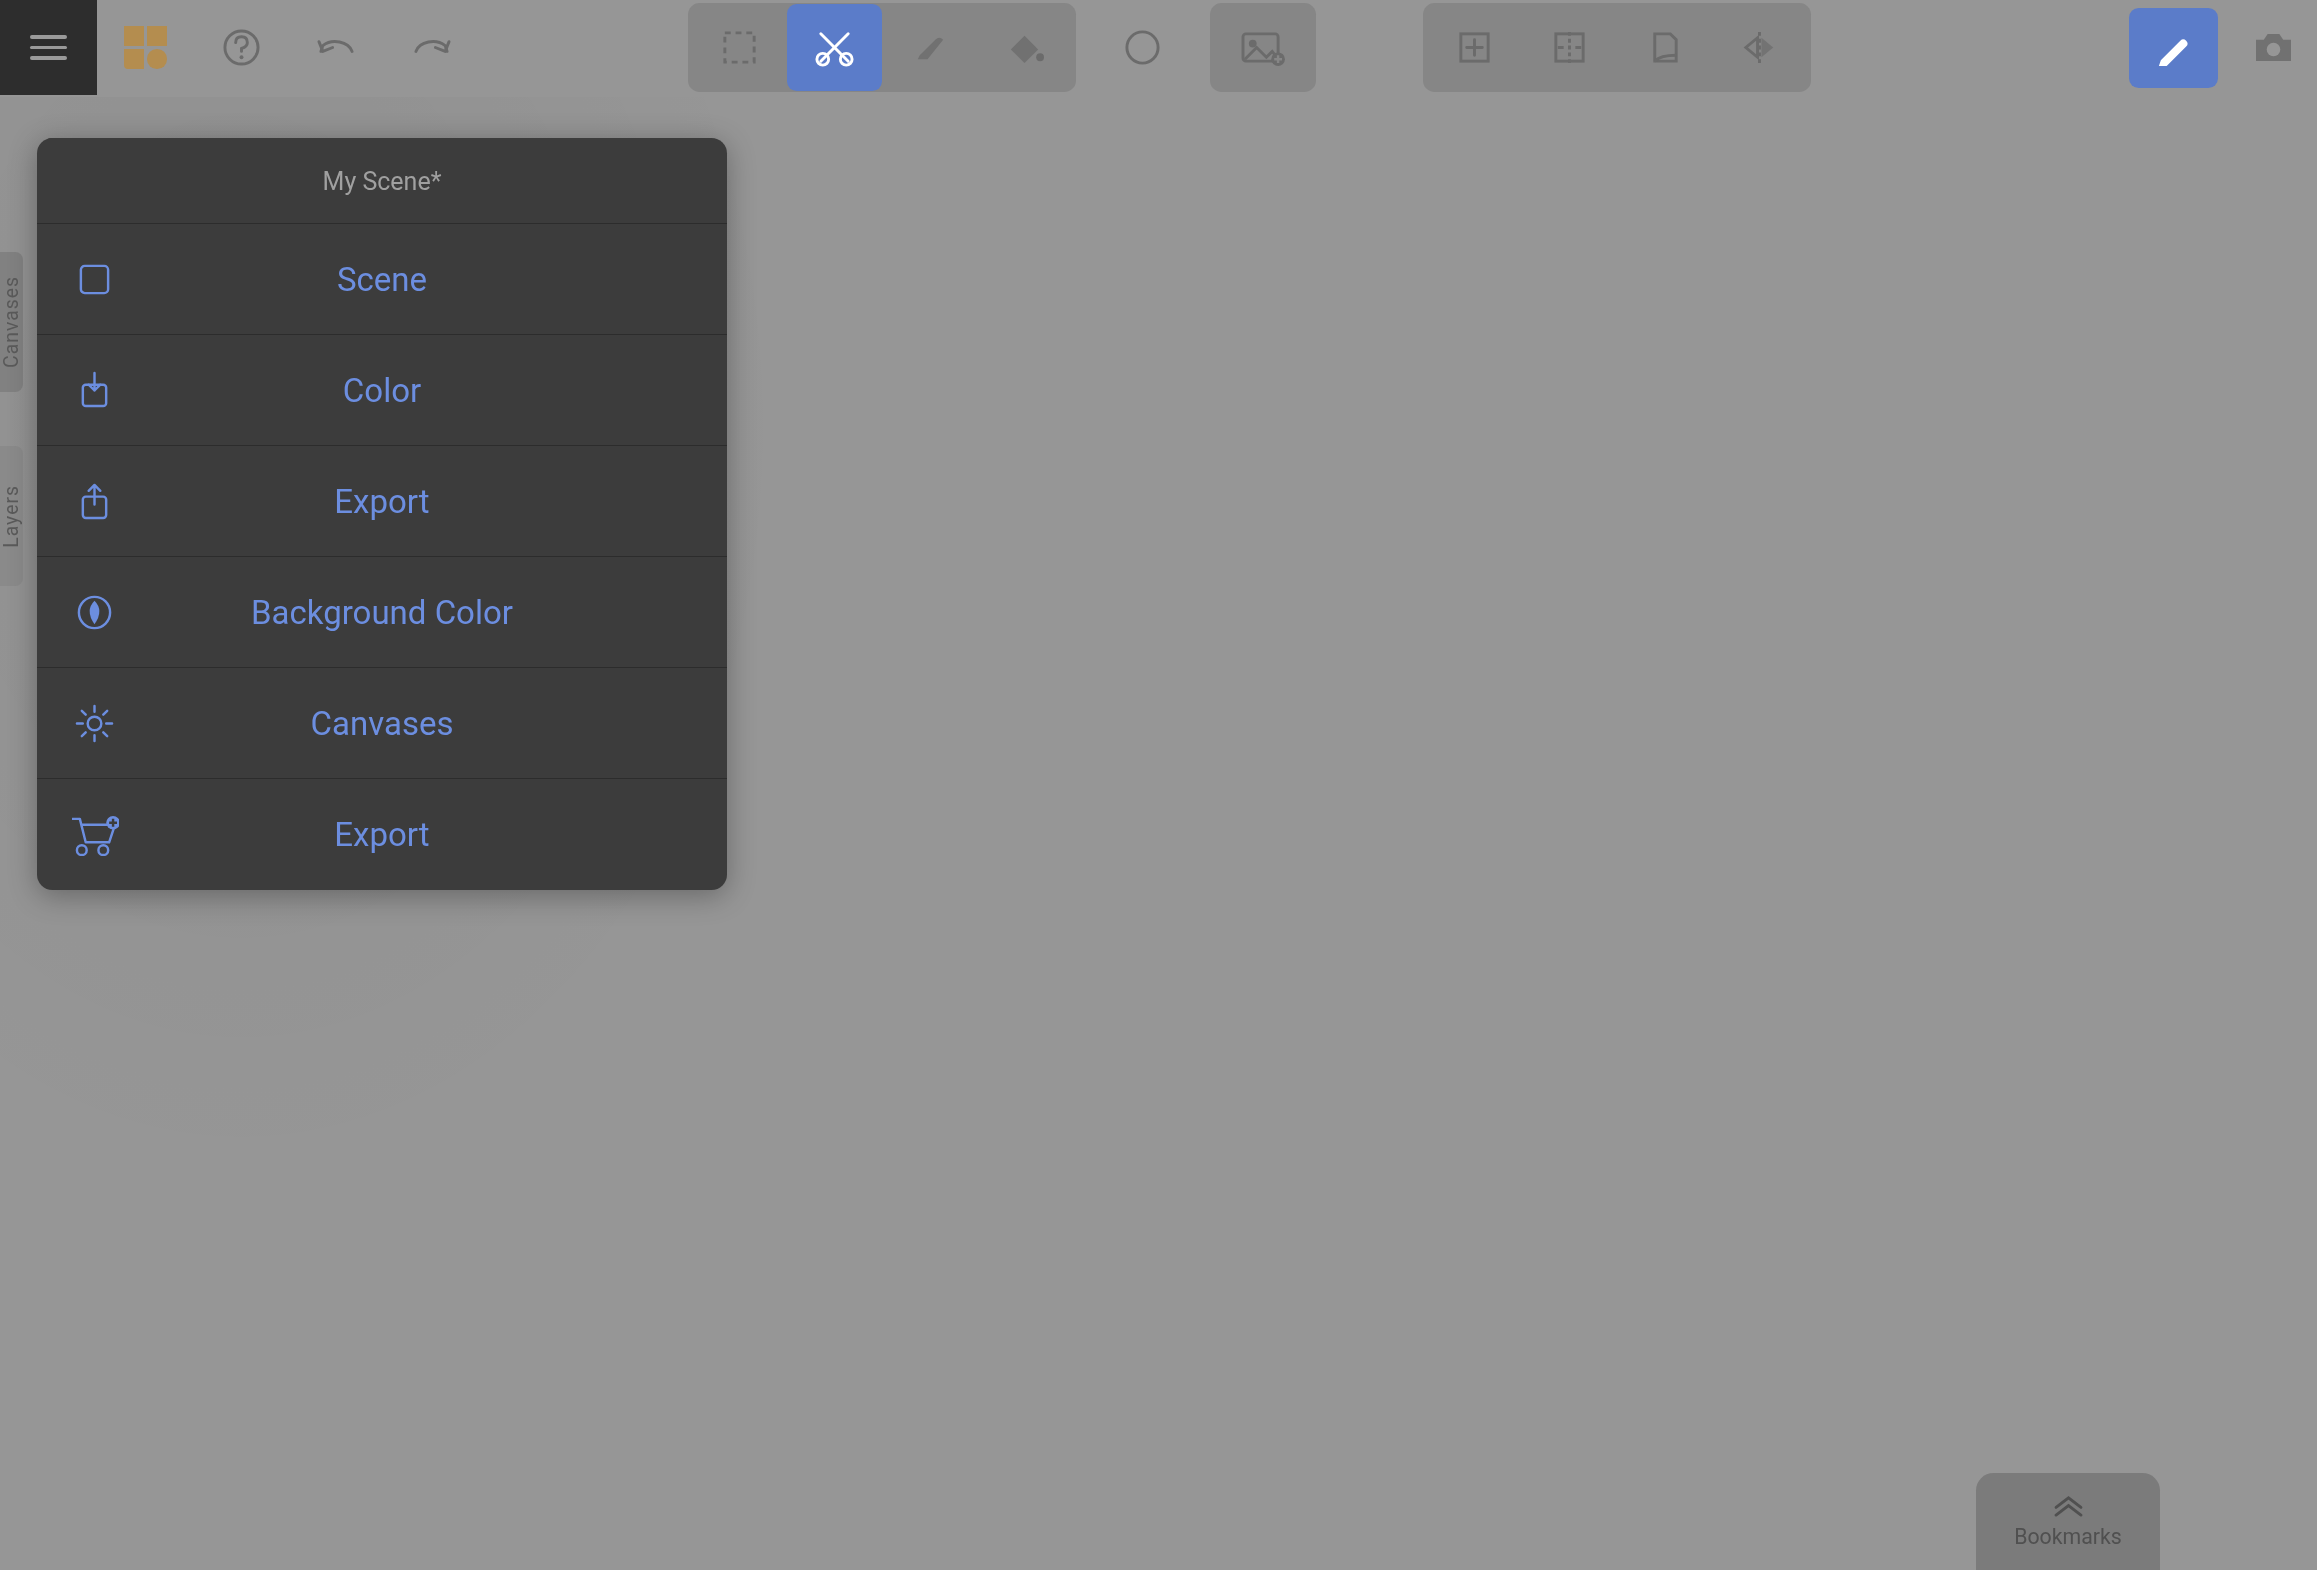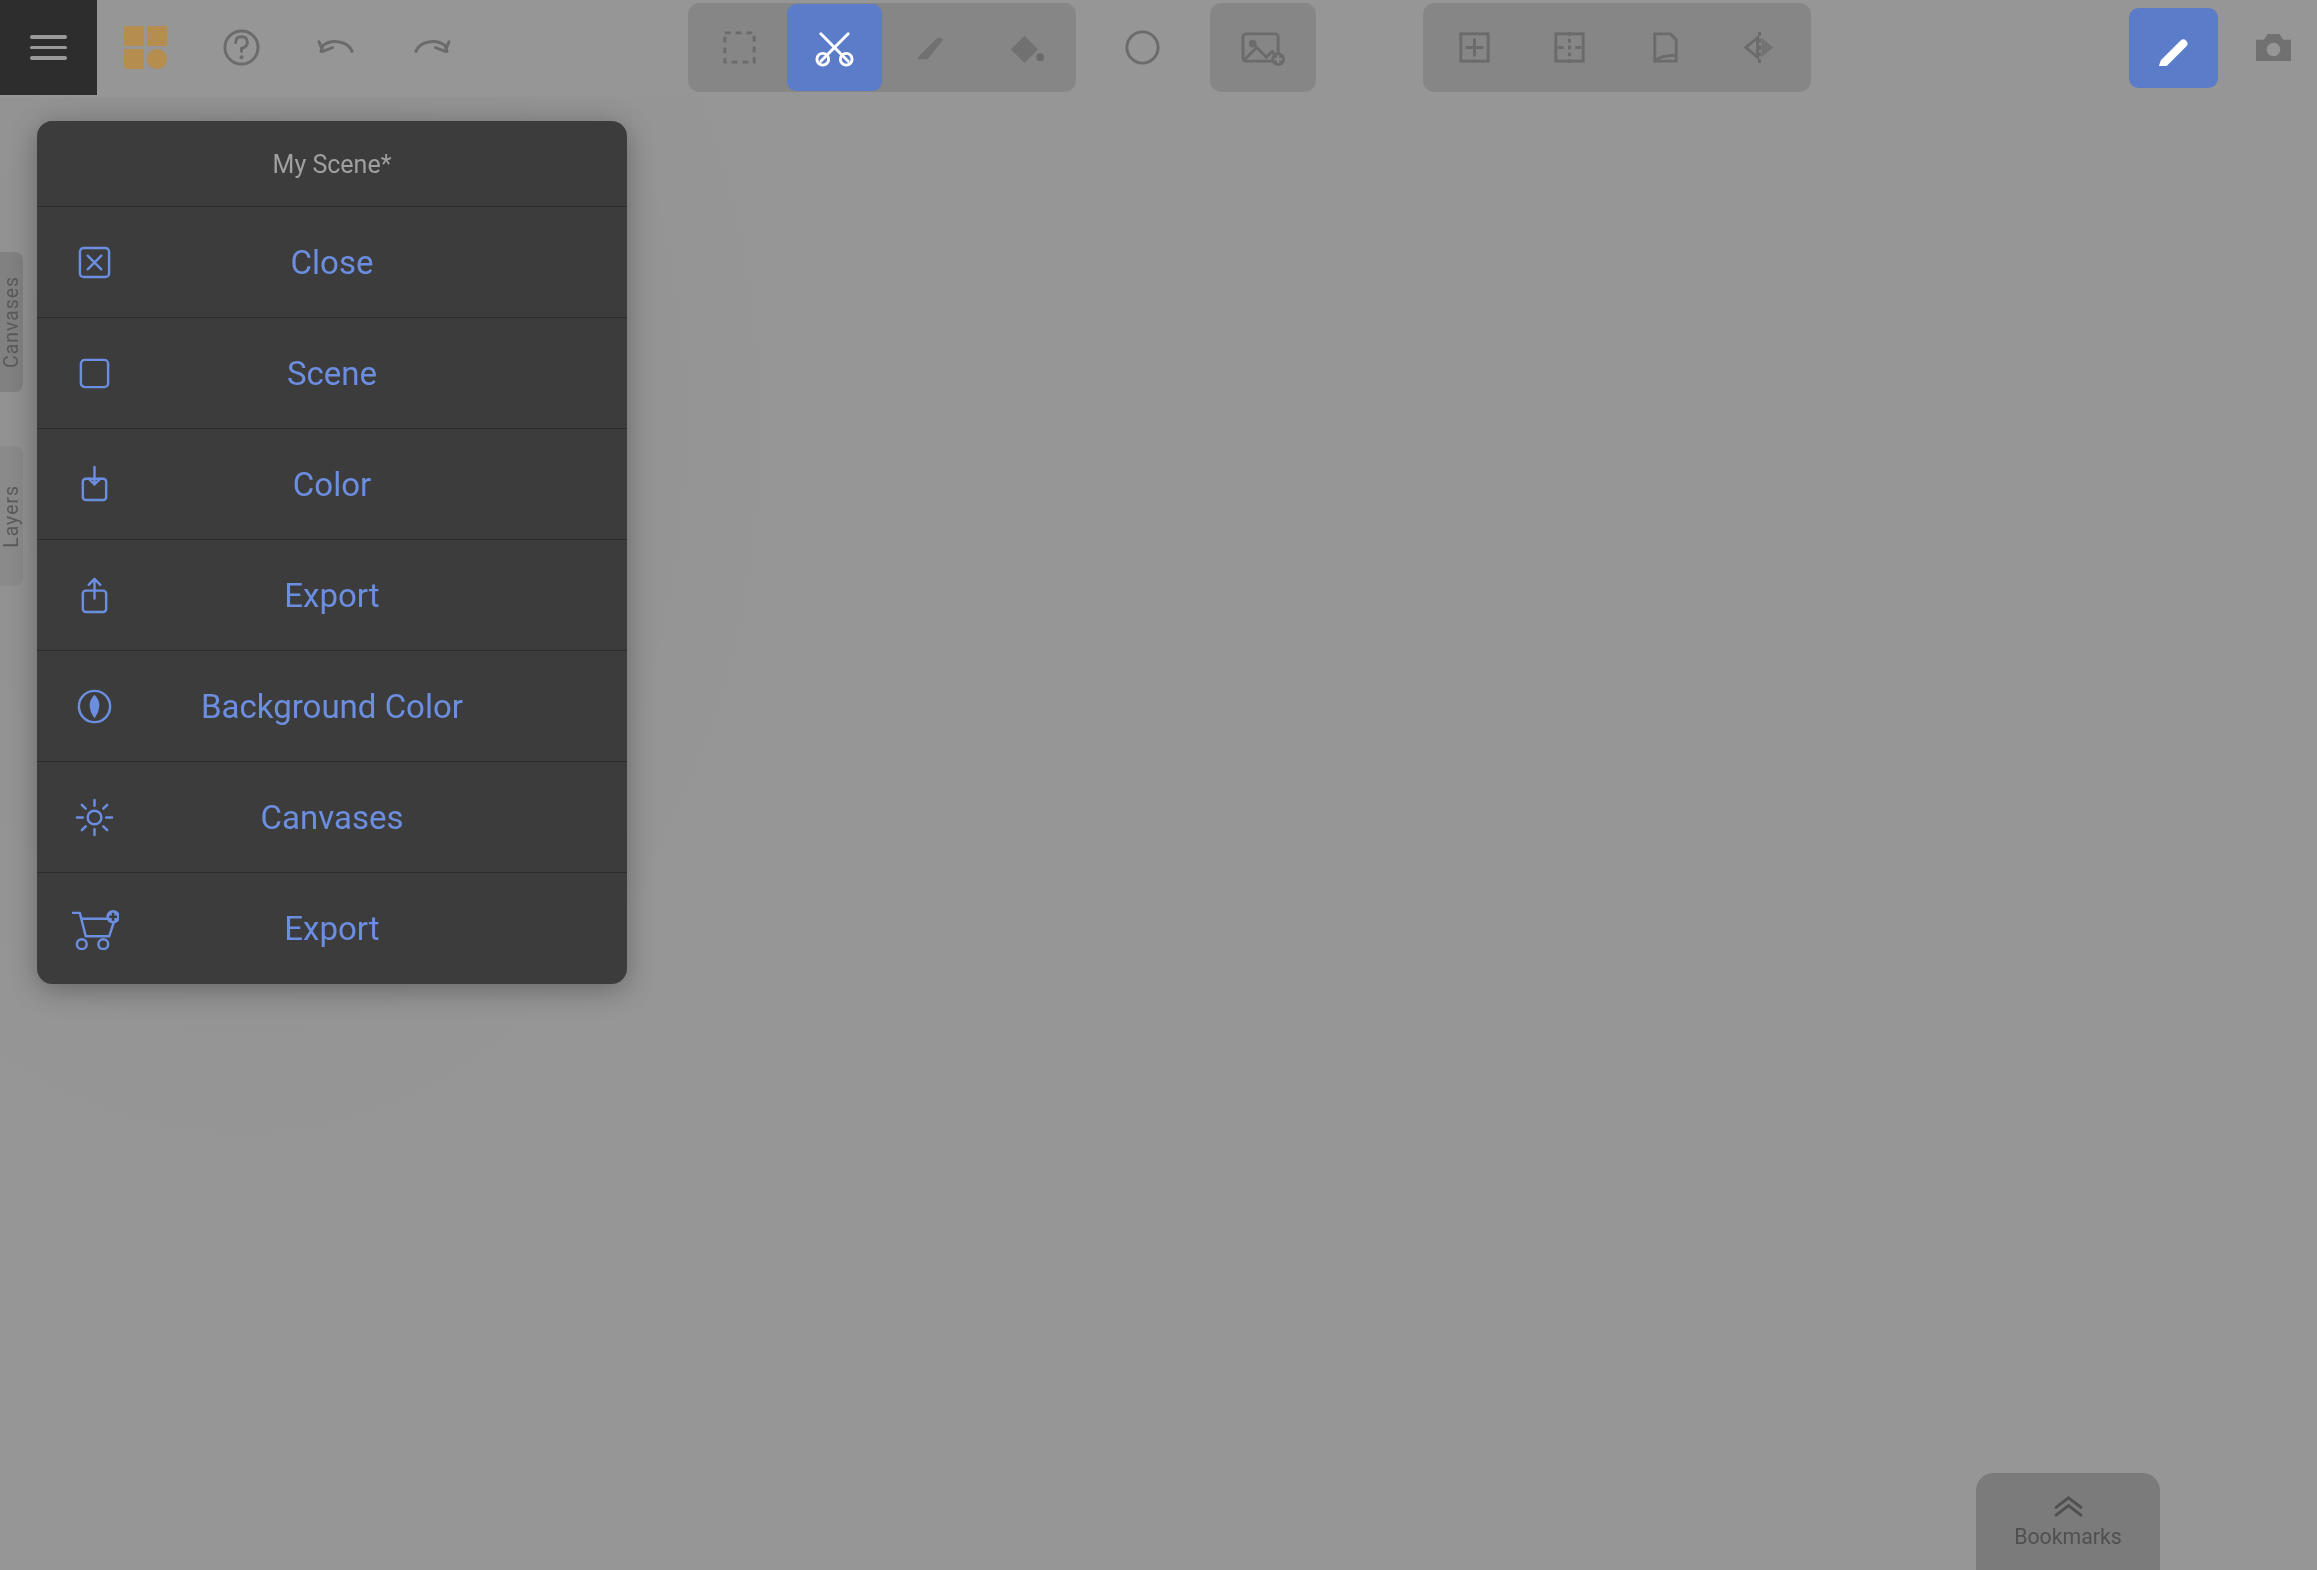--- a/index.html
+++ b/index.html
@@ -119,23 +119,23 @@
     .side-tab span {
       writing-mode: vertical-rl;
       transform: rotate(180deg);
       font-size: 19.4px;
       color: #5a5a5a;
       letter-spacing: 1px;
     }
     
     .dropdown {
       position: absolute;
-      top: 121px;
+      top: 138px;
       left: 37px;
-      width: 590px;
+      width: 690px;
       background: #3c3c3c;
       border-radius: 15.5px;
       overflow: hidden;
       box-shadow: 0 5.8px 29px rgba(0,0,0,0.3);
     }
     .dropdown::before {
       content: "";
       position: absolute;
       top: -13.6px;
       left: 9.7px;
@@ -356,29 +356,20 @@
 <div class="side-tab canvases">
   <span>Canvases</span>
 </div>
 <div class="side-tab layers">
   <span>Layers</span>
 </div>
 
 <div class="dropdown">
   <div class="dropdown-title">My Scene*</div>
 
-  <div class="dropdown-item">
-    <div class="di-icon">
-      <svg width="35" height="35" viewBox="0 0 36 36">
-        <rect x="3" y="3" width="30" height="30" rx="4" class="di-stroke"></rect>
-        <path d="M11 11 L25 25 M25 11 L11 25" class="di-stroke" stroke-linecap="round"></path>
-      </svg>
-    </div>
-    <div class="di-label">Close</div>
-  </div>
 
   <div class="dropdown-item">
     <div class="di-icon">
       <svg width="35" height="35" viewBox="0 0 36 36">
         <rect x="4" y="4" width="28" height="28" rx="4" class="di-stroke"></rect>
       </svg>
     </div>
     <div class="di-label">Scene</div>
   </div>
 

